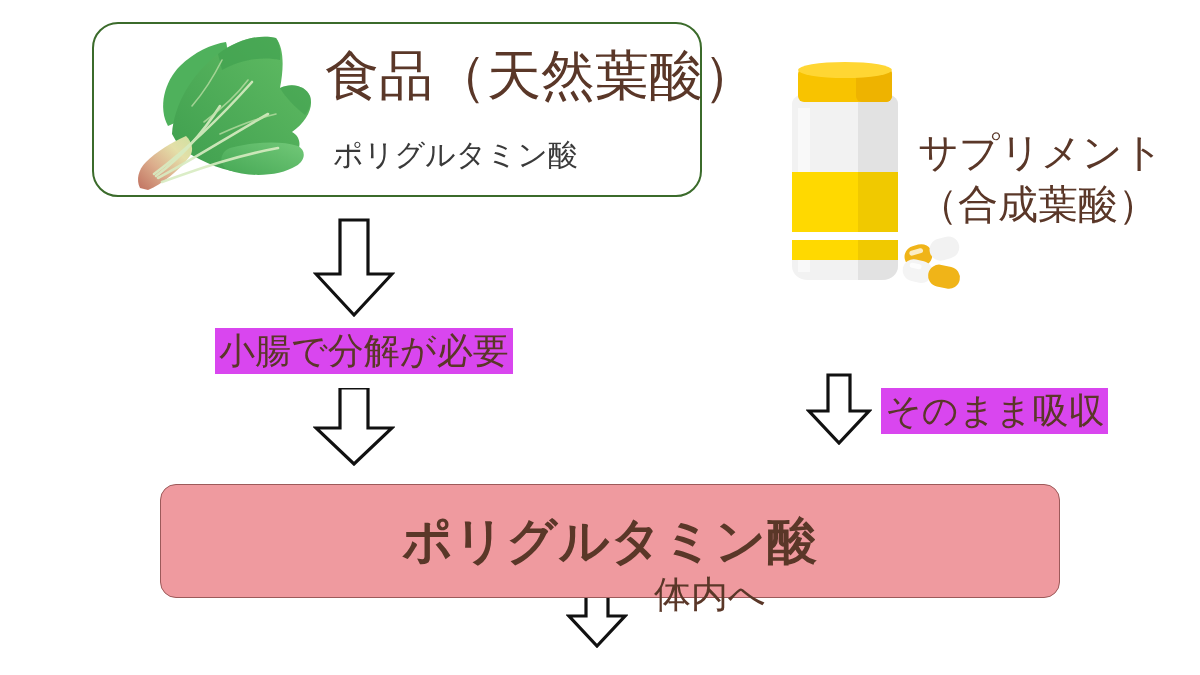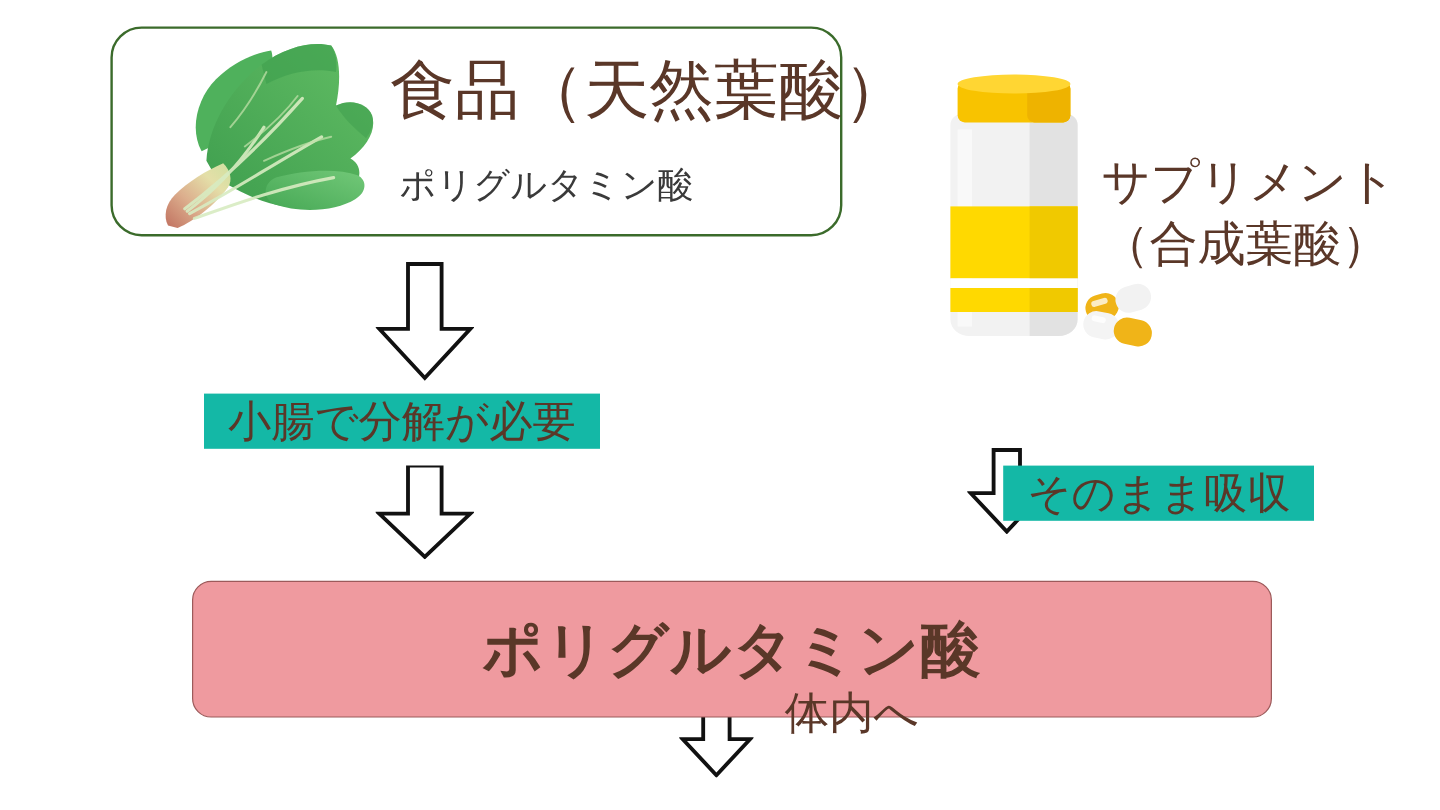--- a/index.html
+++ b/index.html
@@ -79,26 +79,27 @@
 
   
   .arrow { display: block; }
   .arrow-1 { left: 313px; top: 218px; width: 82px; height: 100px; }
   .arrow-2 { left: 313px; top: 388px; width: 82px; height: 78px; }
   .arrow-3 { left: 806px; top: 373px; width: 66px; height: 72px; }
   .arrow-4 { left: 566px; top: 586px; width: 62px; height: 62px; }
 
   
   .hl {
-    background: #14b8a6;
+    background: #d946ef;
     color: #5a3728;
     font-size: 36px;
     line-height: 1.18;
-    padding: 2px 20px;
-    white-space: nowrap;
+    padding: 2px 4px;
+    white-space: nowrap;
+    margin-left: 45px;
   }
   .hl-left  { left: 170px; top: 328px; }
   .hl-right { left: 836px; top: 388px; }
 
   
   .pink-box {
     left: 160px;
     top: 484px;
     width: 900px;
     height: 114px;

